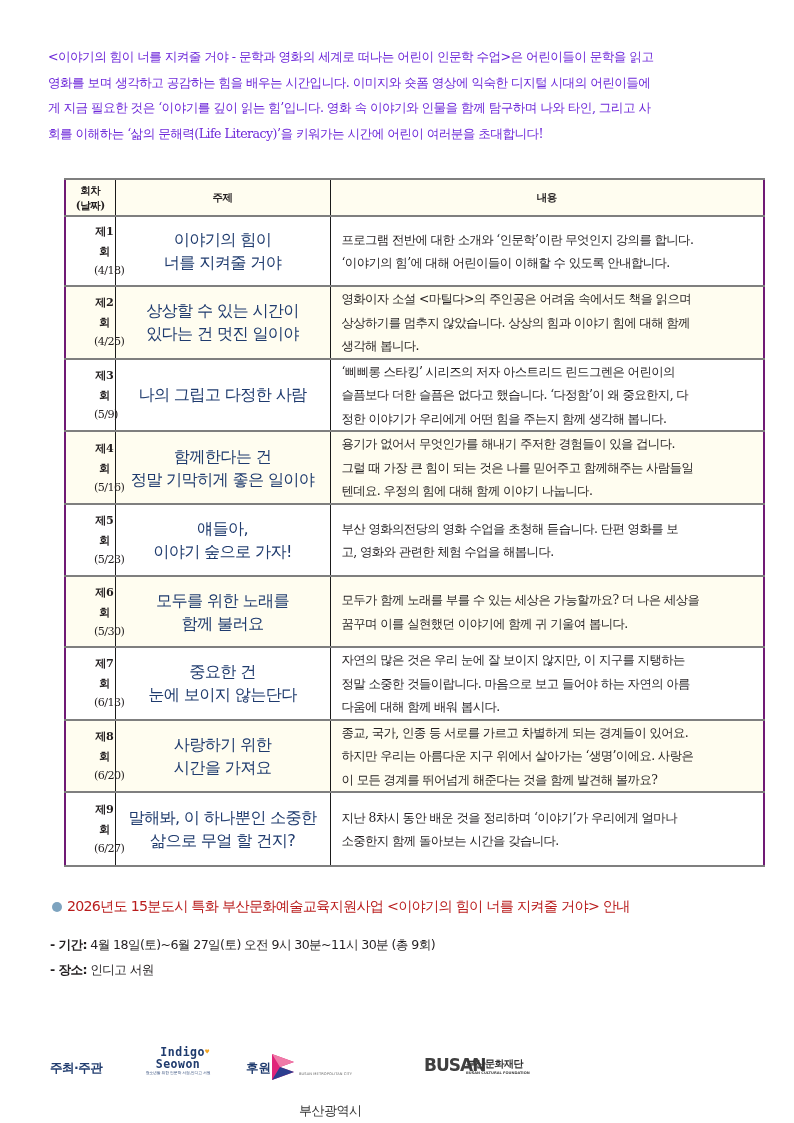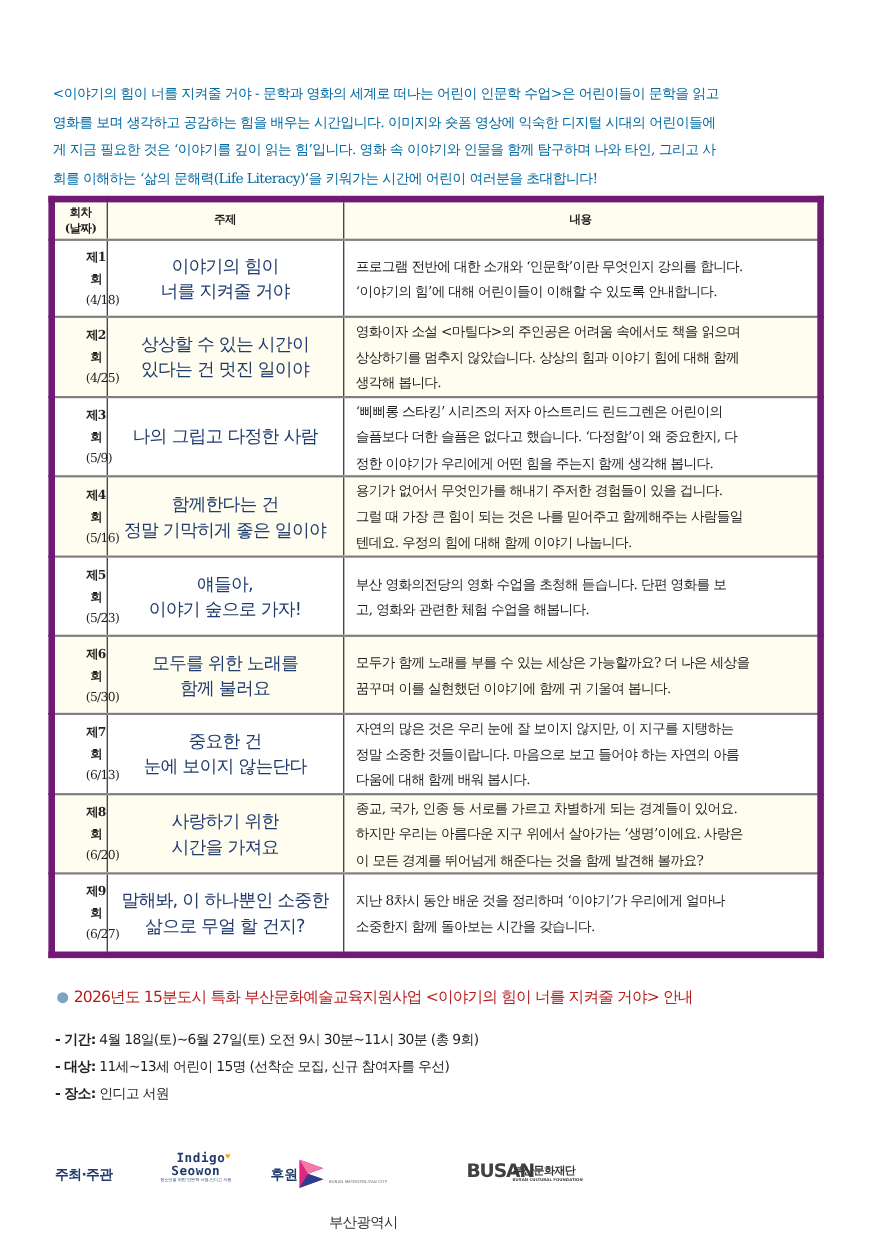--- a/index.html
+++ b/index.html
@@ -2,27 +2,27 @@
 <html><head>
 <meta charset="utf-8">
 <style>
   * { box-sizing: border-box; margin: 0; padding: 0; }
   html, body { width: 794px; height: 1123px; background: #ffffff; }
   body { position: relative; font-family: "DejaVu Serif", "Liberation Serif", serif; color: #231f20; overflow: hidden; }
 
   .intro {
     position: absolute; left: 48px; top: 44px; width: 700px;
     font-size: 12.6px; line-height: 25.5px; letter-spacing: -0.55px;
-    font-family: "DejaVu Serif", serif; color: #0369a1; margin-top: 28px;
+    font-family: "DejaVu Serif", serif; color: #6d28d9;
   }
 
   .schedule {
-    position: absolute; left: 44px; top: 178px; width: 699px;
+    position: absolute; left: 64px; top: 178px; width: 699px;
     border-collapse: collapse; table-layout: fixed;
-    border: 6px solid #701a75;
+    border: 2px solid #701a75;
   }
   .schedule col.c1 { width: 50px; }
   .schedule col.c2 { width: 215px; }
   .schedule col.c3 { width: 434px; }
   .schedule th, .schedule td {
     border-left: 1.5px solid #1a1a1a; border-right: 1.5px solid #1a1a1a;
     border-top: 2px solid #7f7f7f; border-bottom: 2px solid #7f7f7f;
     vertical-align: middle;
   }
   .schedule tr.cream { background: #fffdf0; }
@@ -217,21 +217,20 @@
   </tbody>
 </table>
 
 <div class="info-title">
   <span class="dot"></span>
   <span>2026년도 15분도시 특화 부산문화예술교육지원사업 &lt;이야기의 힘이 너를 지켜줄 거야&gt; 안내</span>
 </div>
 
 <ul class="info-list">
   <li><span class="lbl">- 기간:</span><span> 4월 18일(토)~6월 27일(토) 오전 9시 30분~11시 30분 (총 9회)</span></li>
-  <li><span class="lbl">- 대상:</span><span> 11세~13세 어린이 15명 (선착순 모집, 신규 참여자를 우선)</span></li>
   <li><span class="lbl">- 장소:</span><span> 인디고 서원</span></li>
 </ul>
 
 <div class="footer">
   <span class="host-label">주최·주관</span>
 
   <div class="indigo">
     <div class="l1"><span>Indigo</span><span class="heart">♥</span></div>
     <div class="l2">Seowon</div>
     <div class="l3">청소년을 위한 인문학 서점,인디고 서원</div>

